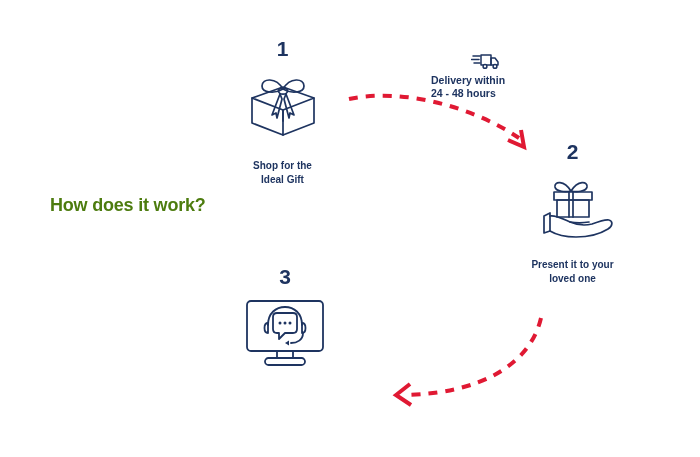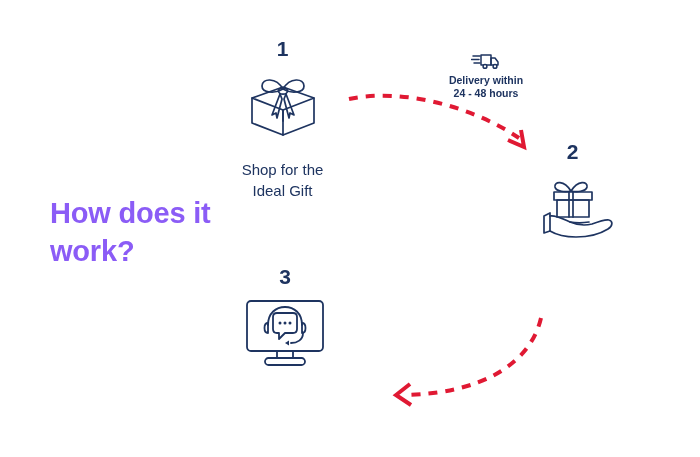--- a/index.html
+++ b/index.html
@@ -15,66 +15,66 @@
     width: 700px;
     height: 457px;
     background: #ffffff;
     overflow: hidden;
   }
   .heading {
     position: absolute;
     left: 50px;
     top: 194px;
     width: 190px;
-    font-size: 29px;
+    font-size: 18px;
     font-weight: bold;
     line-height: 1.32;
     letter-spacing: -0.2px;
-    color: #8b5cf6;
+    color: #4d7c0f;
   }
   .step {
     position: absolute;
     text-align: center;
   }
   .step-number {
     font-size: 21px;
     font-weight: bold;
     color: #1e3460;
     line-height: 1;
     margin-bottom: 6px;
   }
   .step-icon {
     display: flex;
     align-items: center;
     justify-content: center;
     height: 86px;
   }
   .step-caption {
     margin-top: 12px;
-    font-size: 15px;
-    font-weight: 400;
+    font-size: 10px;
+    font-weight: 700;
     line-height: 1.42;
     color: #1e3460;
     white-space: pre-line;
   }
   
   #step-1 { left: 205px; top: 38px; width: 155px; }
   #step-2 { left: 495px; top: 141px; width: 155px; }
   #step-3 { left: 205px; top: 266px; width: 160px; }
 
   #step-1 .step-icon { height: 82px; }
   #step-2 .step-icon { height: 78px; }
   #step-3 .step-icon { height: 80px; }
 
   .delivery-note {
     position: absolute;
     left: 431px;
     top: 50px;
     width: 110px;
-    text-align: center;
+    text-align: left;
   }
   .delivery-icon {
     height: 22px;
     display: flex;
     align-items: center;
     justify-content: center;
     margin-bottom: 2px;
   }
   .delivery-text {
     font-size: 10.5px;
@@ -174,20 +174,22 @@
 
           <path d="M 41 22 C 34 11 24 12 25 18 C 26 23 36 23 41 22 Z"></path>
           <path d="M 41 22 C 48 11 58 12 57 18 C 56 23 46 23 41 22 Z"></path>
 
           <path d="M 14 47 L 20 44 L 20 62 L 14 64 Z"></path>
           <path d="M 20 47 C 26 46 33 50 40 53 C 47 56 54 57 62 55 C 70 52 76 50 79 51 C 83 52 83 57 78 60 C 70 65 58 68 46 68 C 34 68 25 65 20 62"></path>
           <path d="M 40 53 C 46 54 53 54 59 53"></path>
         </g>
       </svg>
     </div>
+    <div class="step-caption">Present it to your
+loved one</div>
   </div>
 
   <div class="step" id="step-3">
     <div class="step-number">3</div>
     <div class="step-icon">
       <svg width="92" height="74" viewBox="0 0 92 74" xmlns="http://www.w3.org/2000/svg">
         <g fill="none" stroke="#1e3460" stroke-width="1.8" stroke-linejoin="round" stroke-linecap="round">
 
           <rect x="8" y="5" width="76" height="50" rx="4"></rect>
 

